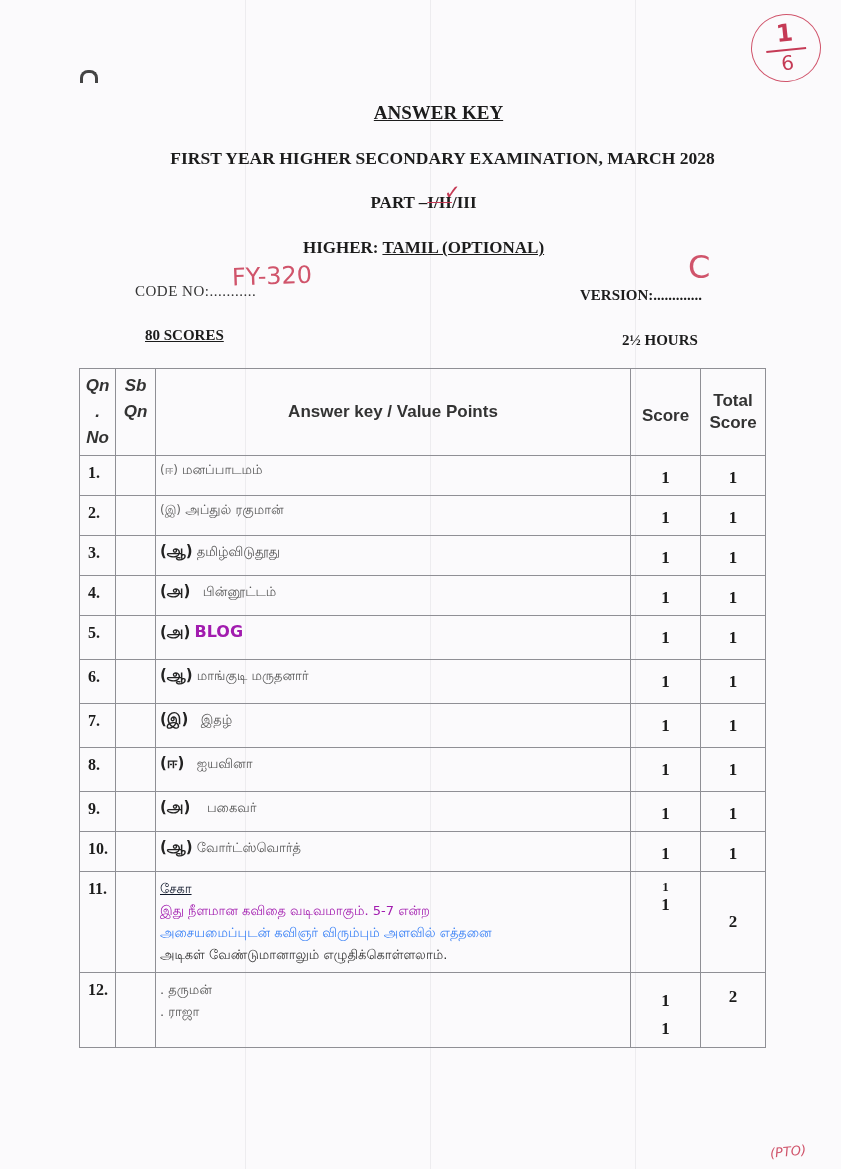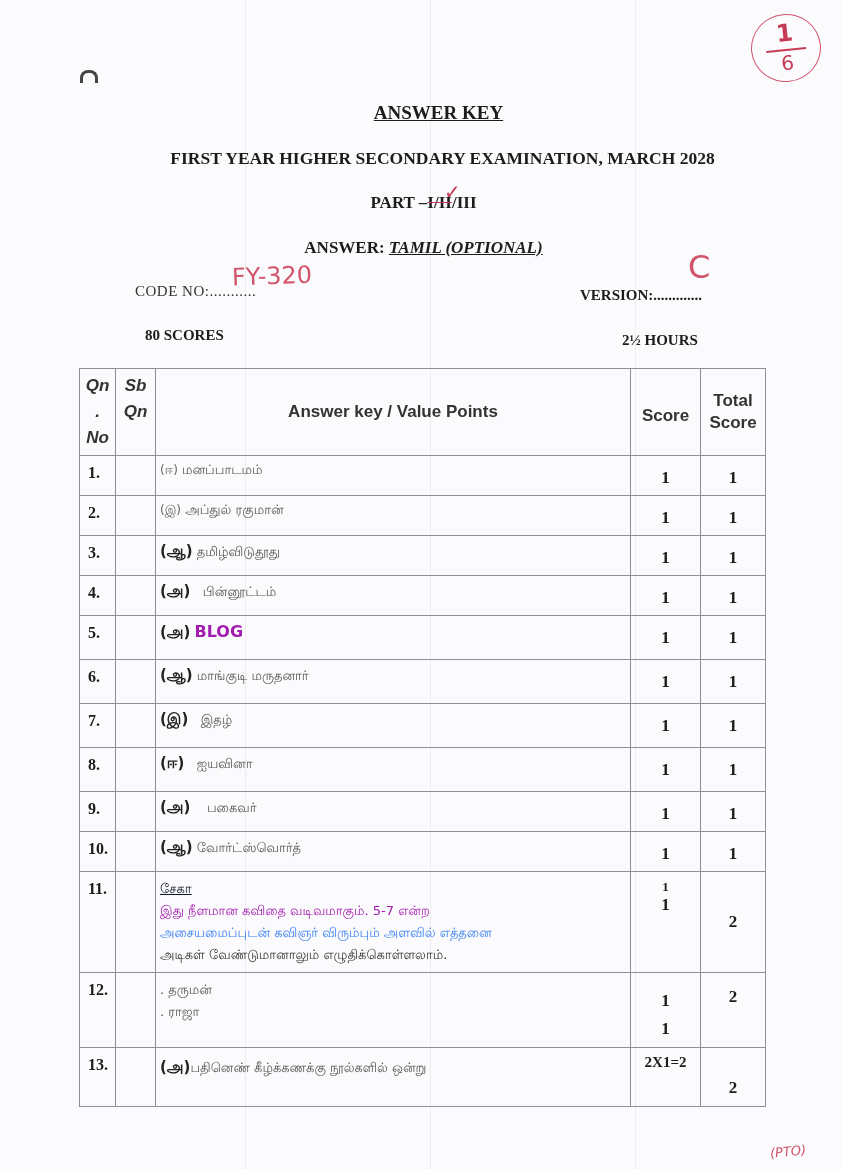--- a/index.html
+++ b/index.html
@@ -21,27 +21,27 @@
   .page-mark .den { position: absolute; left: 0; right: 0; top: 36px; font-size: 20px; }
   .corner-mark { position: absolute; left: 80px; top: 70px; width: 12px; height: 10px; border: 3px solid #444; border-bottom: none; border-radius: 8px 8px 0 0; }
   .title { position: absolute; left: 0; right: 0; text-align: center; font-weight: bold; }
   .t1 { top: 102px; font-size: 19px; }
   .t1 span { text-decoration: underline; margin-left: 36px; }
   .t2 { top: 148px; font-size: 17.5px; left: 44px; }
   .t3 { top: 193px; font-size: 17px; left: 6px; }
   .t3 .strike { text-decoration: line-through; text-decoration-color: #c53a55; }
   .tick { position: absolute; left: 444px; top: 180px; color: #c53a55; font-size: 20px; font-family: "DejaVu Sans", sans-serif; }
   .t4 { top: 238px; font-size: 17px; left: 6px; }
-  .t4 .u { text-decoration: underline; font-style: italic; }
+  .t4 .u { text-decoration: underline; }
   .meta { position: absolute; font-weight: bold; font-size: 15px; }
   .code-label { left: 135px; top: 283px; letter-spacing: 0.5px; font-weight: normal; color: #333; }
   .code-value { position: absolute; left: 232px; top: 262px; font-family: "DejaVu Sans", sans-serif; color: #d0546b; font-size: 24px; transform: rotate(-2deg); }
   .version-label { left: 580px; top: 287px; }
   .version-value { position: absolute; left: 688px; top: 248px; font-family: "DejaVu Sans", sans-serif; color: #d0546b; font-size: 32px; }
-  .scores { left: 145px; top: 327px; }
+  .scores { left: 145px; top: 327px; text-decoration: underline; }
   .hours { left: 622px; top: 332px; }
   table.key {
     position: absolute; left: 79px; top: 368px; width: 686px;
     border-collapse: collapse; table-layout: fixed;
   }
   table.key td, table.key th { border: 1px solid #8f8f95; vertical-align: top; }
   table.key th { font-family: "Liberation Sans", sans-serif; font-size: 17px; font-weight: bold; color: #333; }
   .th-qn { text-align: center; padding: 4px 3px; line-height: 26px; height: 70px; font-style: italic; }
   .th-ans { vertical-align: middle !important; text-align: center; }
   .th-score { vertical-align: middle !important; text-align: center; padding-top: 8px !important; }
@@ -72,21 +72,21 @@
   <div class="den">6</div>
 </div>
 
 <div class="title t1"><span>ANSWER KEY</span></div>
 <div class="title t2">FIRST YEAR HIGHER SECONDARY EXAMINATION, MARCH 2028</div>
 <div class="title t3">
   <span>PART –</span><span class="strike">I/II</span><span>/III</span>
 </div>
 <div class="tick">✓</div>
 <div class="title t4">
-  <span>ANSWER:</span> <span class="u">TAMIL (OPTIONAL)</span>
+  <span>HIGHER:</span> <span class="u">TAMIL (OPTIONAL)</span>
 </div>
 
 <div class="meta code-label">CODE NO:...........</div>
 <div class="code-value">FY-320</div>
 <div class="meta version-label">VERSION:.............</div>
 <div class="version-value">C</div>
 <div class="meta scores">80 SCORES</div>
 <div class="meta hours">2½  HOURS</div>
 
 <table class="key">
@@ -198,23 +198,16 @@
       <td class="ans multi" style="height:62px">
         <div>. தருமன்</div>
         <div>. ராஜா</div>
       </td>
       <td class="score" style="padding-top:14px;line-height:28px">
         <div>1</div>
         <div>1</div>
       </td>
       <td class="total" style="padding-top:14px">2</td>
     </tr>
-    <tr>
-      <td class="qn">13.</td>
-        <td></td>
-      <td class="ans" style="height:42px;padding-top:10px"><span class="opt">(அ)</span><span>பதினெண் கீழ்க்கணக்கு நூல்களில் ஒன்று</span></td>
-      <td class="score" style="font-size:15px;padding-top:6px">2X1=2</td>
-      <td class="total" style="padding-top:30px">2</td>
-    </tr>
   </tbody>
 </table>
 
 <div class="pto">(PTO)</div>
 
 </body></html>

